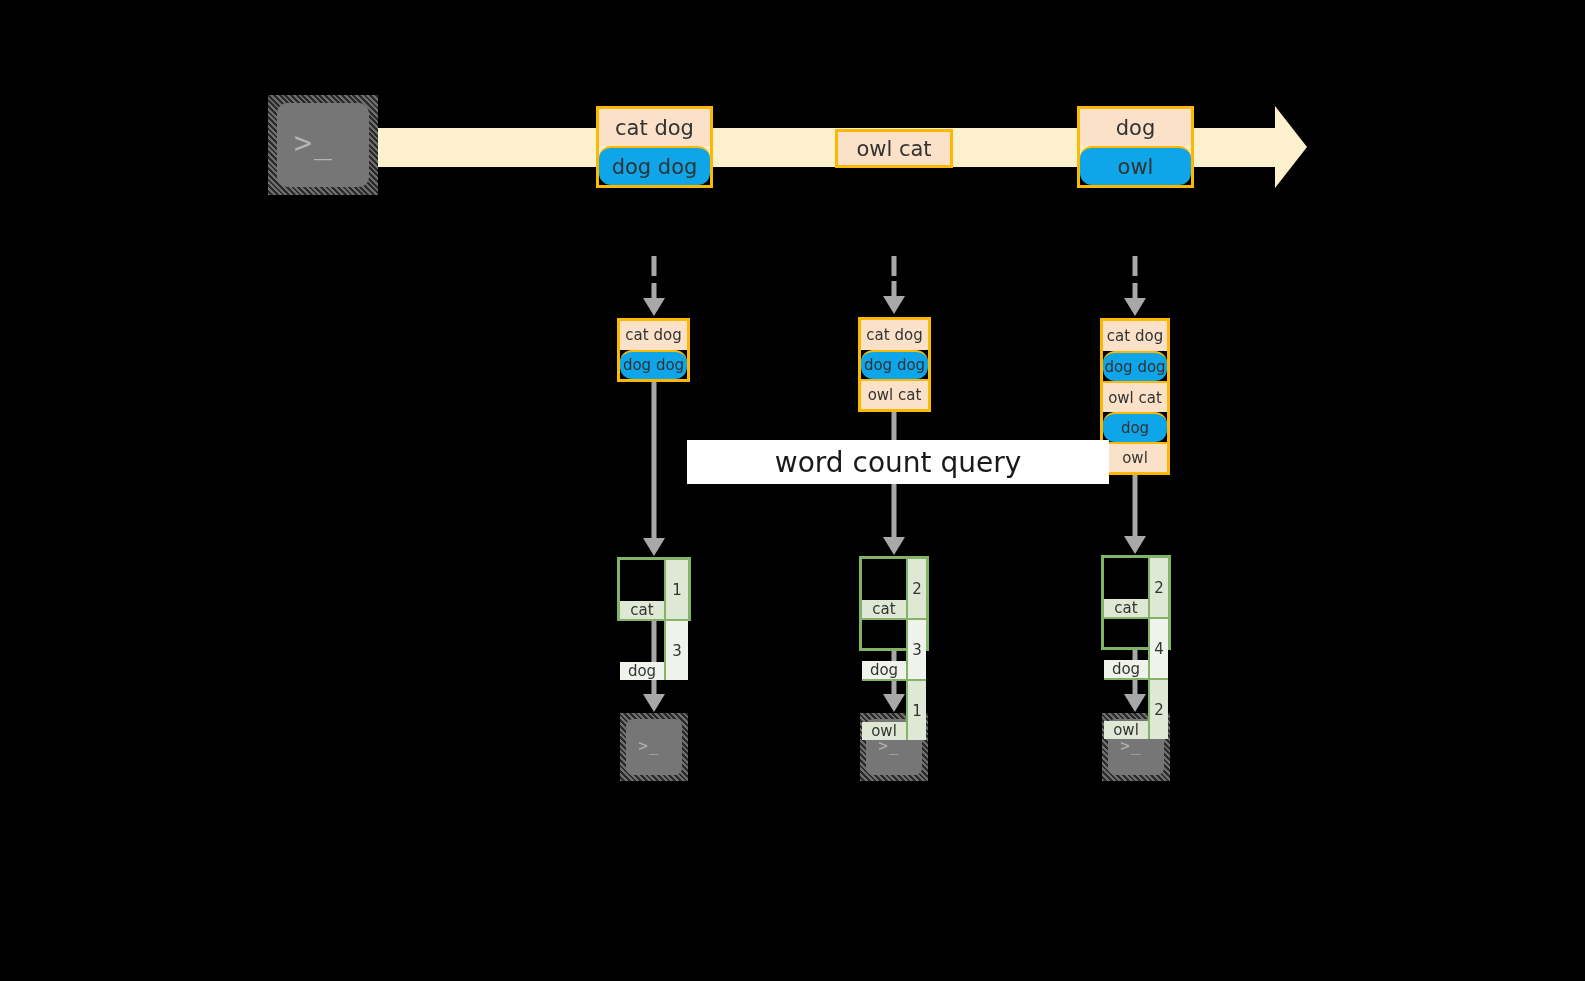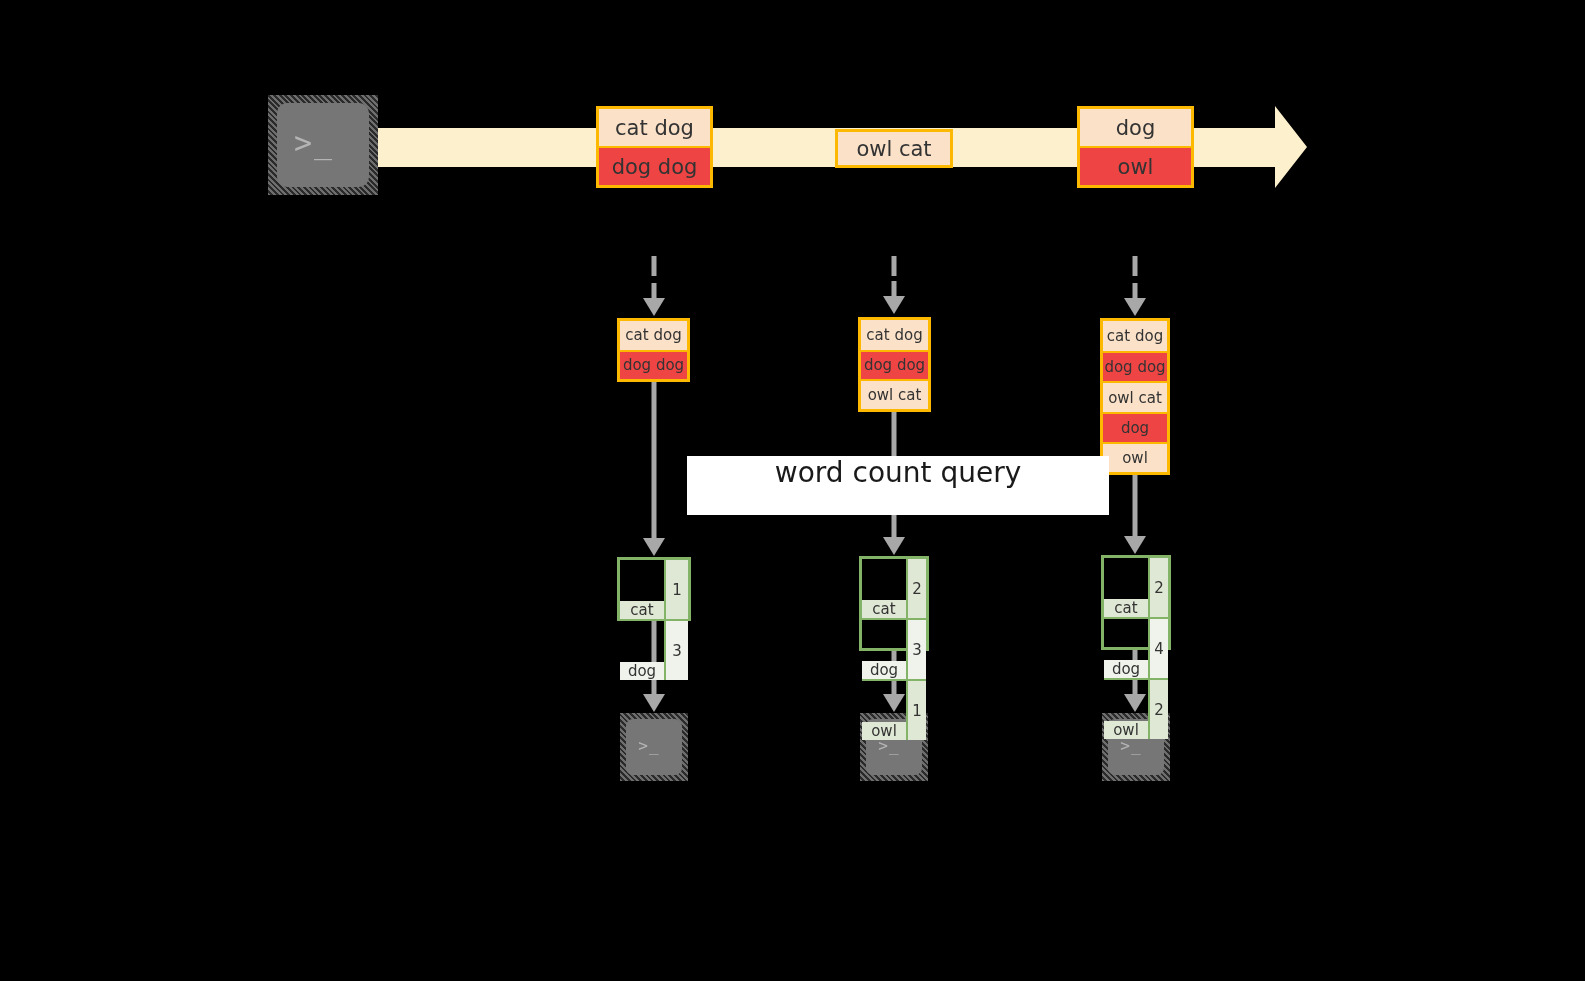--- a/index.html
+++ b/index.html
@@ -75,21 +75,21 @@
   .obox .row {
     box-sizing: border-box;
     display: flex;
     align-items: center;
     justify-content: center;
     color: #333333;
     white-space: nowrap;
     flex: 1 1 auto;
   }
   .obox .row.dark  { background: #fae1c8; }
-  .obox .row.light { background: #ef4444; }
+  .obox .row.light { background: #0ea5e9; border-radius: 12px; }
   .obox .row + .row { border-top: 2px solid #fcb900; }
 
   
   .obox.stream { z-index: 6; }
   .obox.stream .row { font-size: 21px; }
   #stream-box-1 { left: 596px; top: 106px; width: 117px; height: 82px; }
   #stream-box-2 { left: 835px; top: 129px; width: 118px; height: 39px; }
   #stream-box-3 { left: 1077px; top: 106px; width: 117px; height: 82px; }
 
   
@@ -128,26 +128,26 @@
   .gtable .cell.word  { flex: 0 0 44px; margin-top: 41px; }
   .gtable .cell.count { flex: 1 1 auto; border-left: 2px solid #82b366; }
   #green-1 { left: 617px; top: 557px; width: 74px; height: 64px; }
   #green-2 { left: 859px; top: 556px; width: 70px; height: 95px; }
   #green-3 { left: 1101px; top: 555px; width: 70px; height: 95px; }
 
   
   #banner {
     position: absolute;
     left: 687px;
-    top: 456px;
+    top: 440px;
     width: 422px;
-    height: 59px;
+    height: 44px;
     background: #ffffff;
     display: flex;
-    align-items: flex-start;
+    align-items: center;
     justify-content: center;
     z-index: 8;
   }
   #banner .label {
     font-size: 28px;
     color: #1a1a1a;
     white-space: nowrap;
   }
 </style>
 </head>

